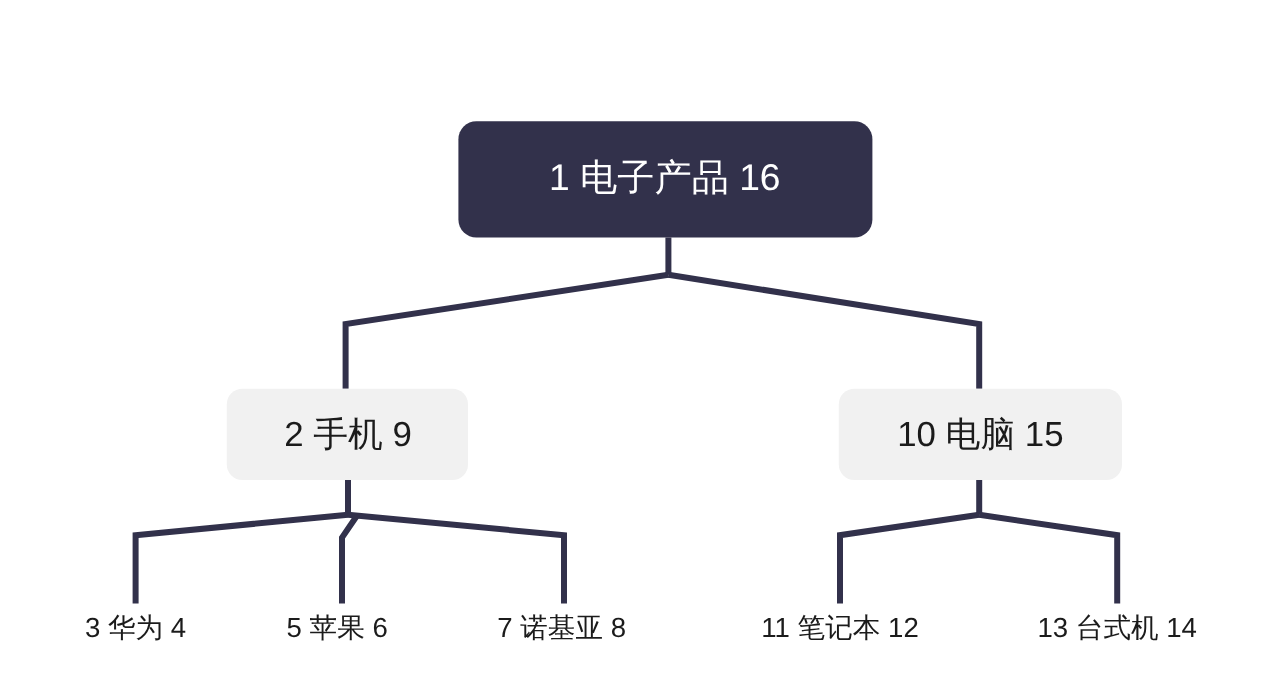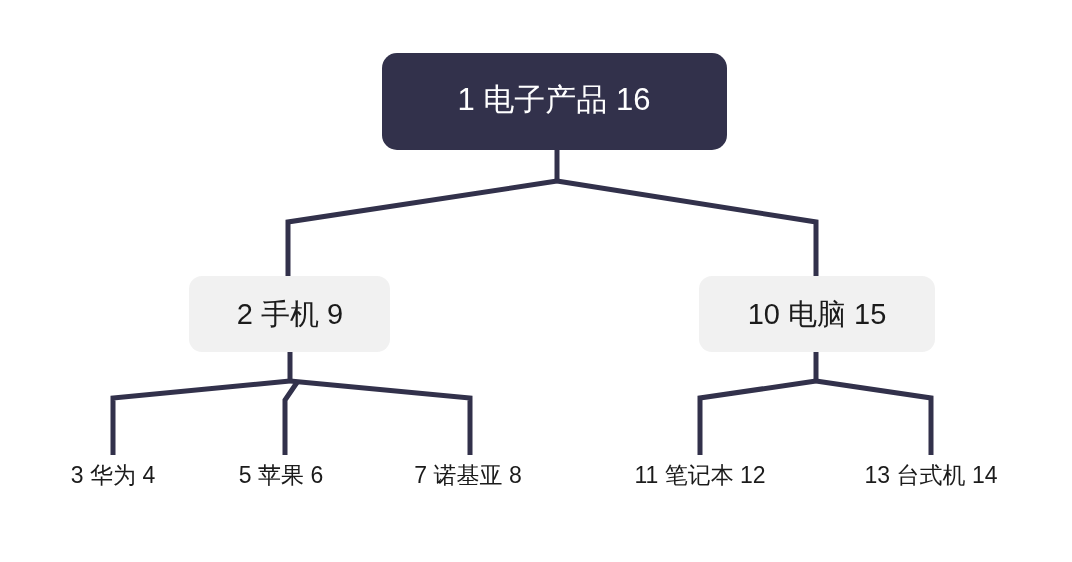--- a/index.html
+++ b/index.html
@@ -11,20 +11,21 @@
     width: 1072px;
     height: 562px;
     overflow: hidden;
     font-family: "Liberation Sans", "DejaVu Sans", sans-serif;
   }
   #diagram-root {
     position: relative;
     width: 1072px;
     height: 470px;
     background: #ffffff;
+    margin-top: 48px;
   }
   svg.tree-canvas {
     position: absolute;
     top: 0;
     left: 0;
     width: 1072px;
     height: 562px;
   }
   .edge-line {
     fill: none;

